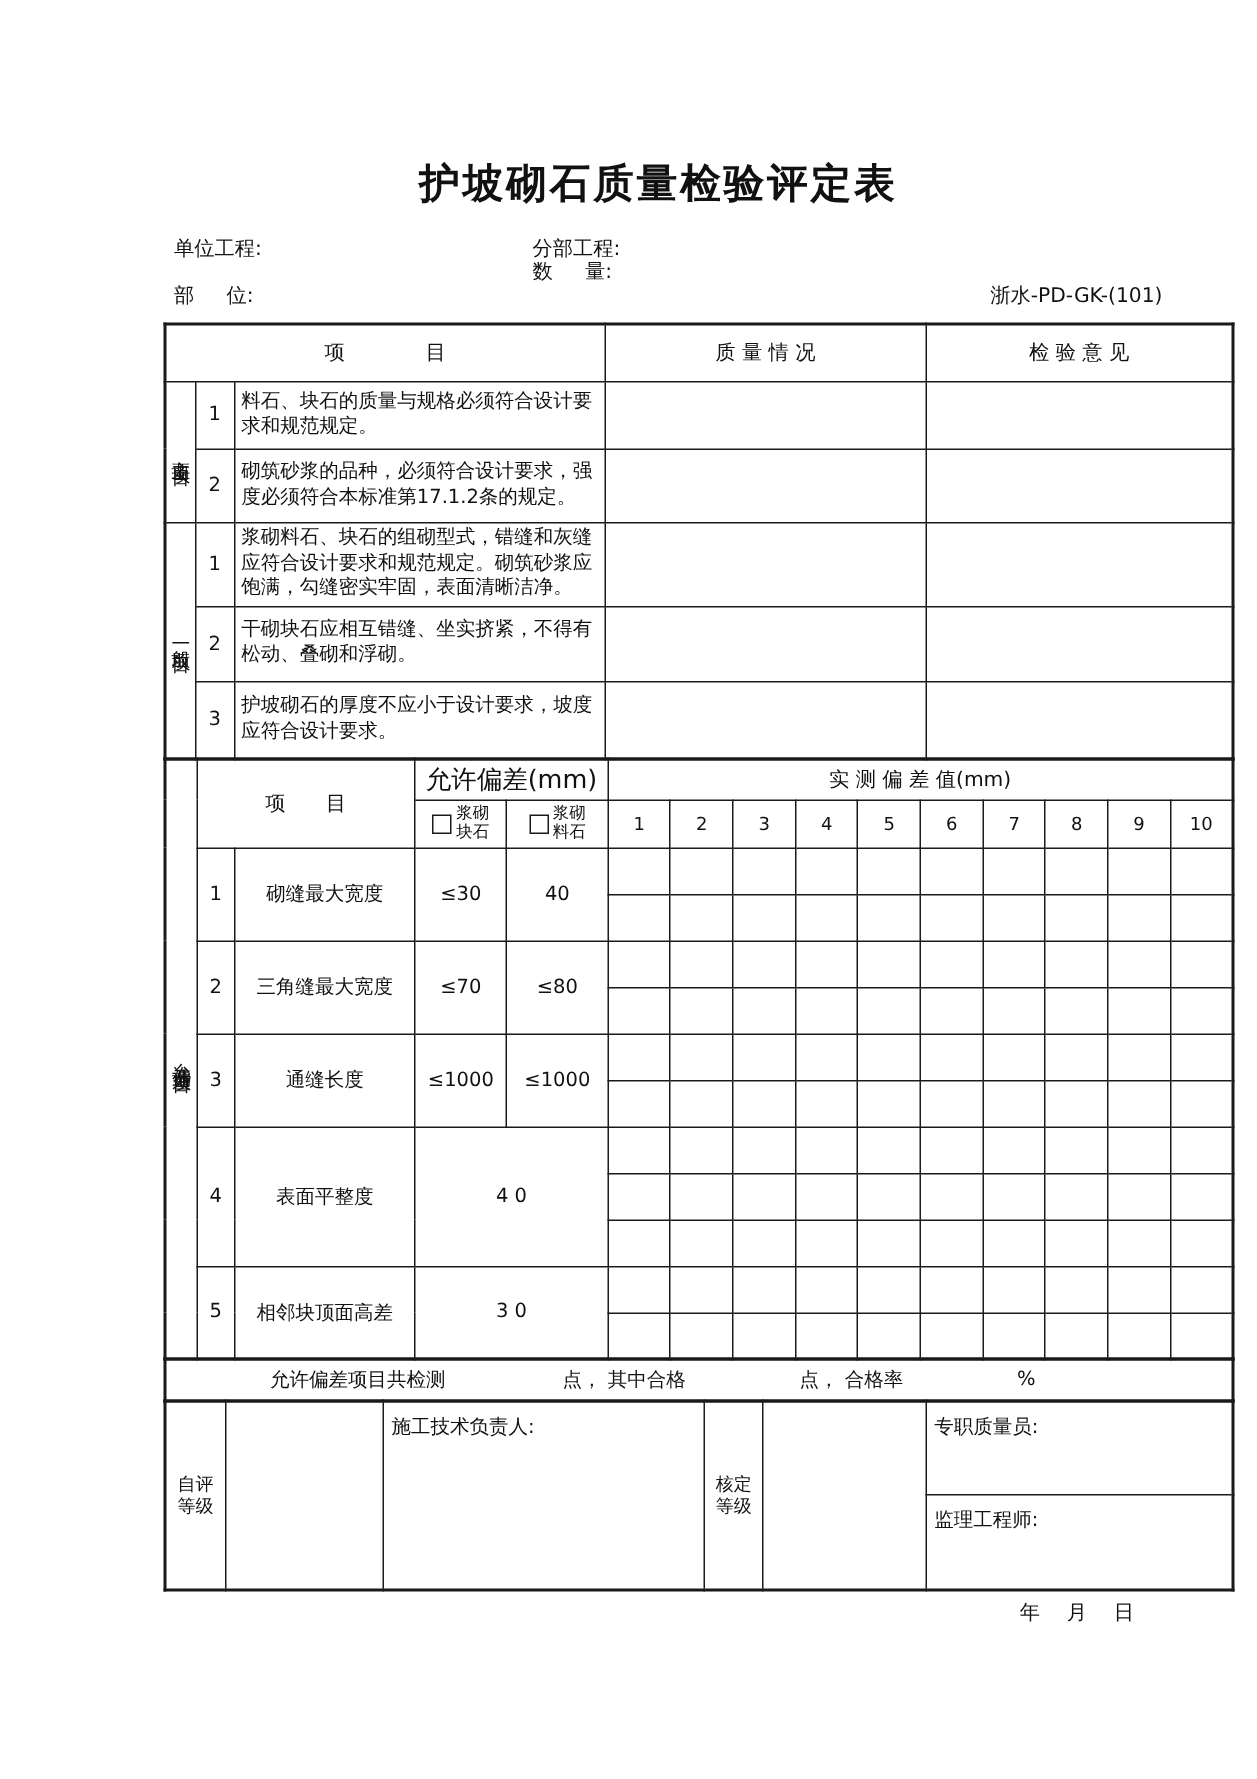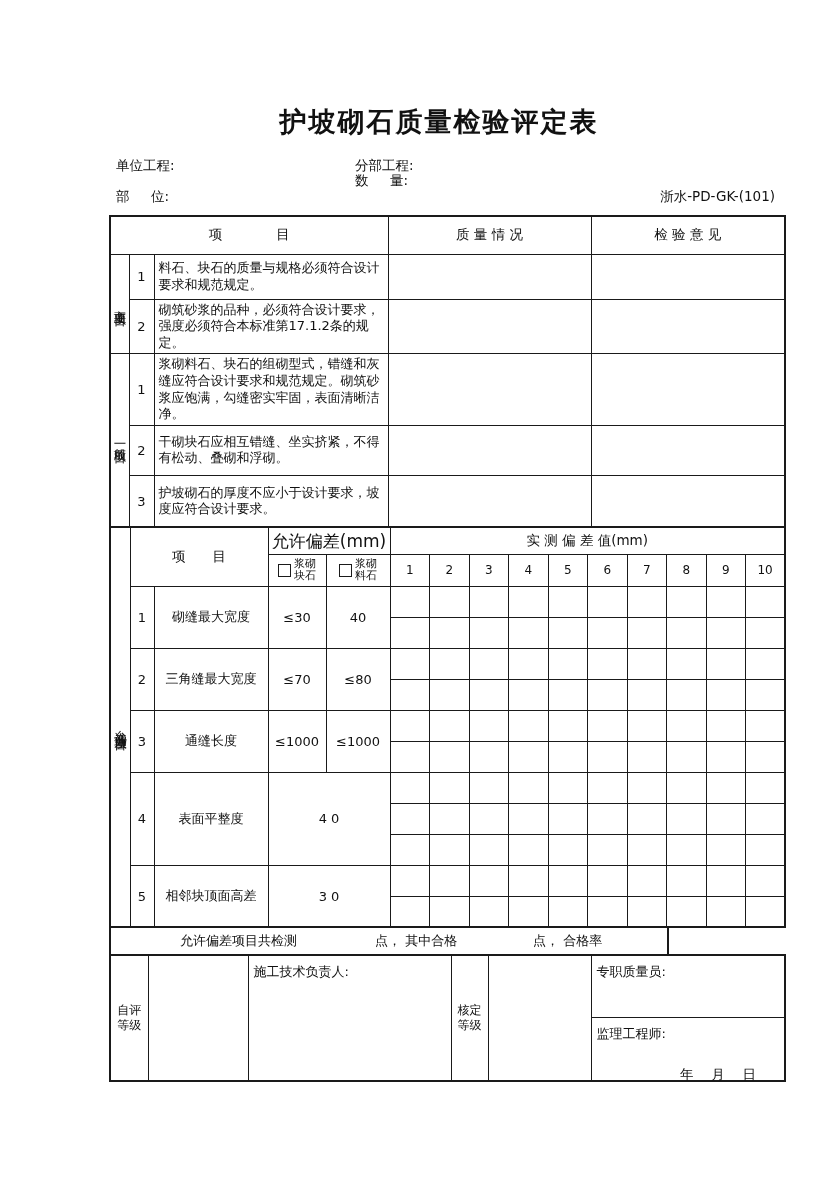--- a/index.html
+++ b/index.html
@@ -8,21 +8,21 @@
     font-family:"DejaVu Sans","Liberation Sans",sans-serif;color:#111;
     overflow:hidden;
     margin-left:20px;
   }
   .title{
     position:absolute;top:104px;left:0;width:838px;text-align:center;
     font-size:27px;font-weight:bold;letter-spacing:2px;
   }
   .hfield{position:absolute;font-size:13.5px;white-space:pre;}
   .tables{position:absolute;left:89px;top:215px;width:675px;}
-  table{border-collapse:collapse;table-layout:fixed;width:560px;margin:0;}
+  table{border-collapse:collapse;table-layout:fixed;width:714px;margin:0;}
   table + table{margin-top:-2px;}
   table.frame{border:2px solid #1a1a1a;}
   td{border:1px solid #1a1a1a;padding:0;font-size:13px;color:#111;
      vertical-align:middle;overflow:hidden;}
   .c{text-align:center;}
   .hdr{font-size:13.5px;text-align:center;white-space:pre;}
   .itemtext{padding:2px 4px;line-height:1.28;text-align:left;vertical-align:middle;}
   .vcell{text-align:center;}
   .vtext{display:inline-block;writing-mode:vertical-rl;text-orientation:upright;
          font-size:12.5px;letter-spacing:2px;line-height:1;}

